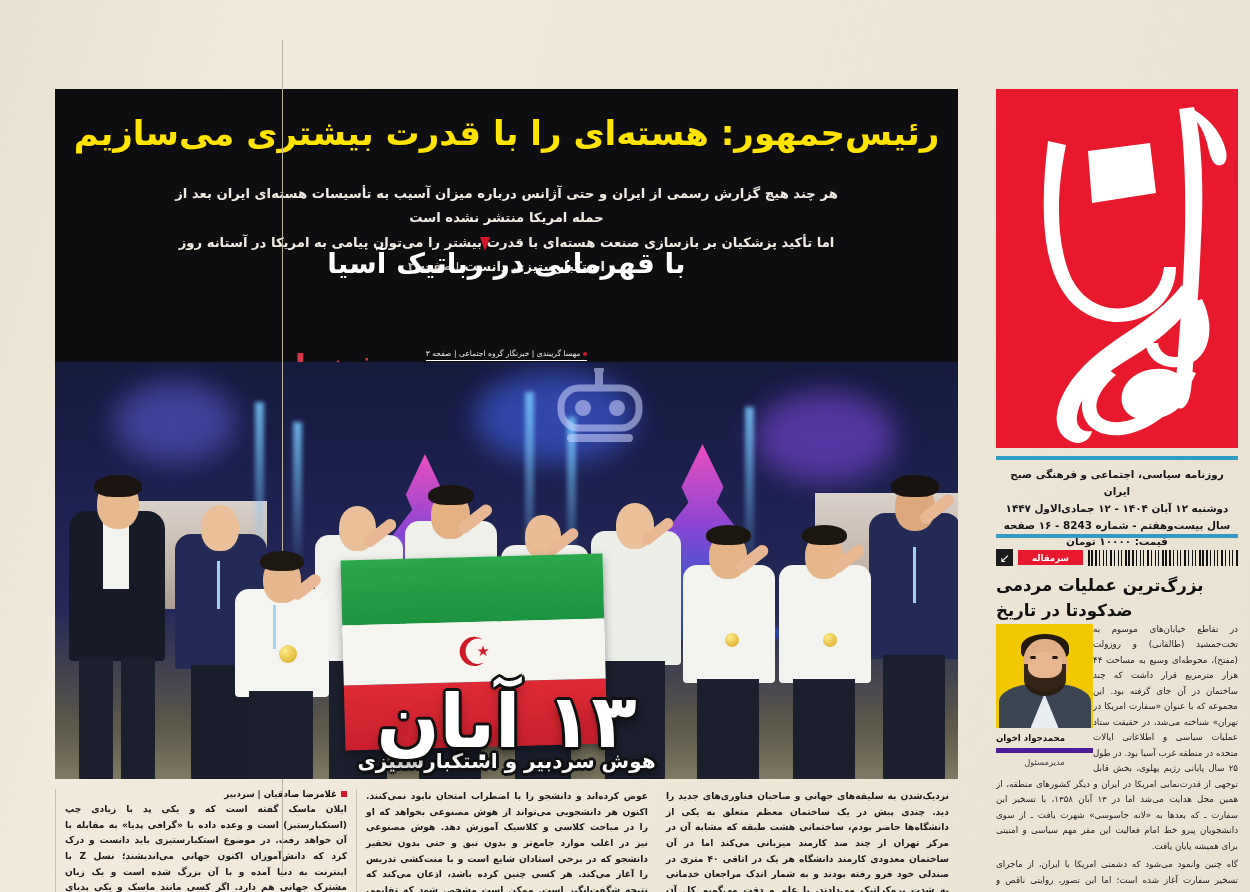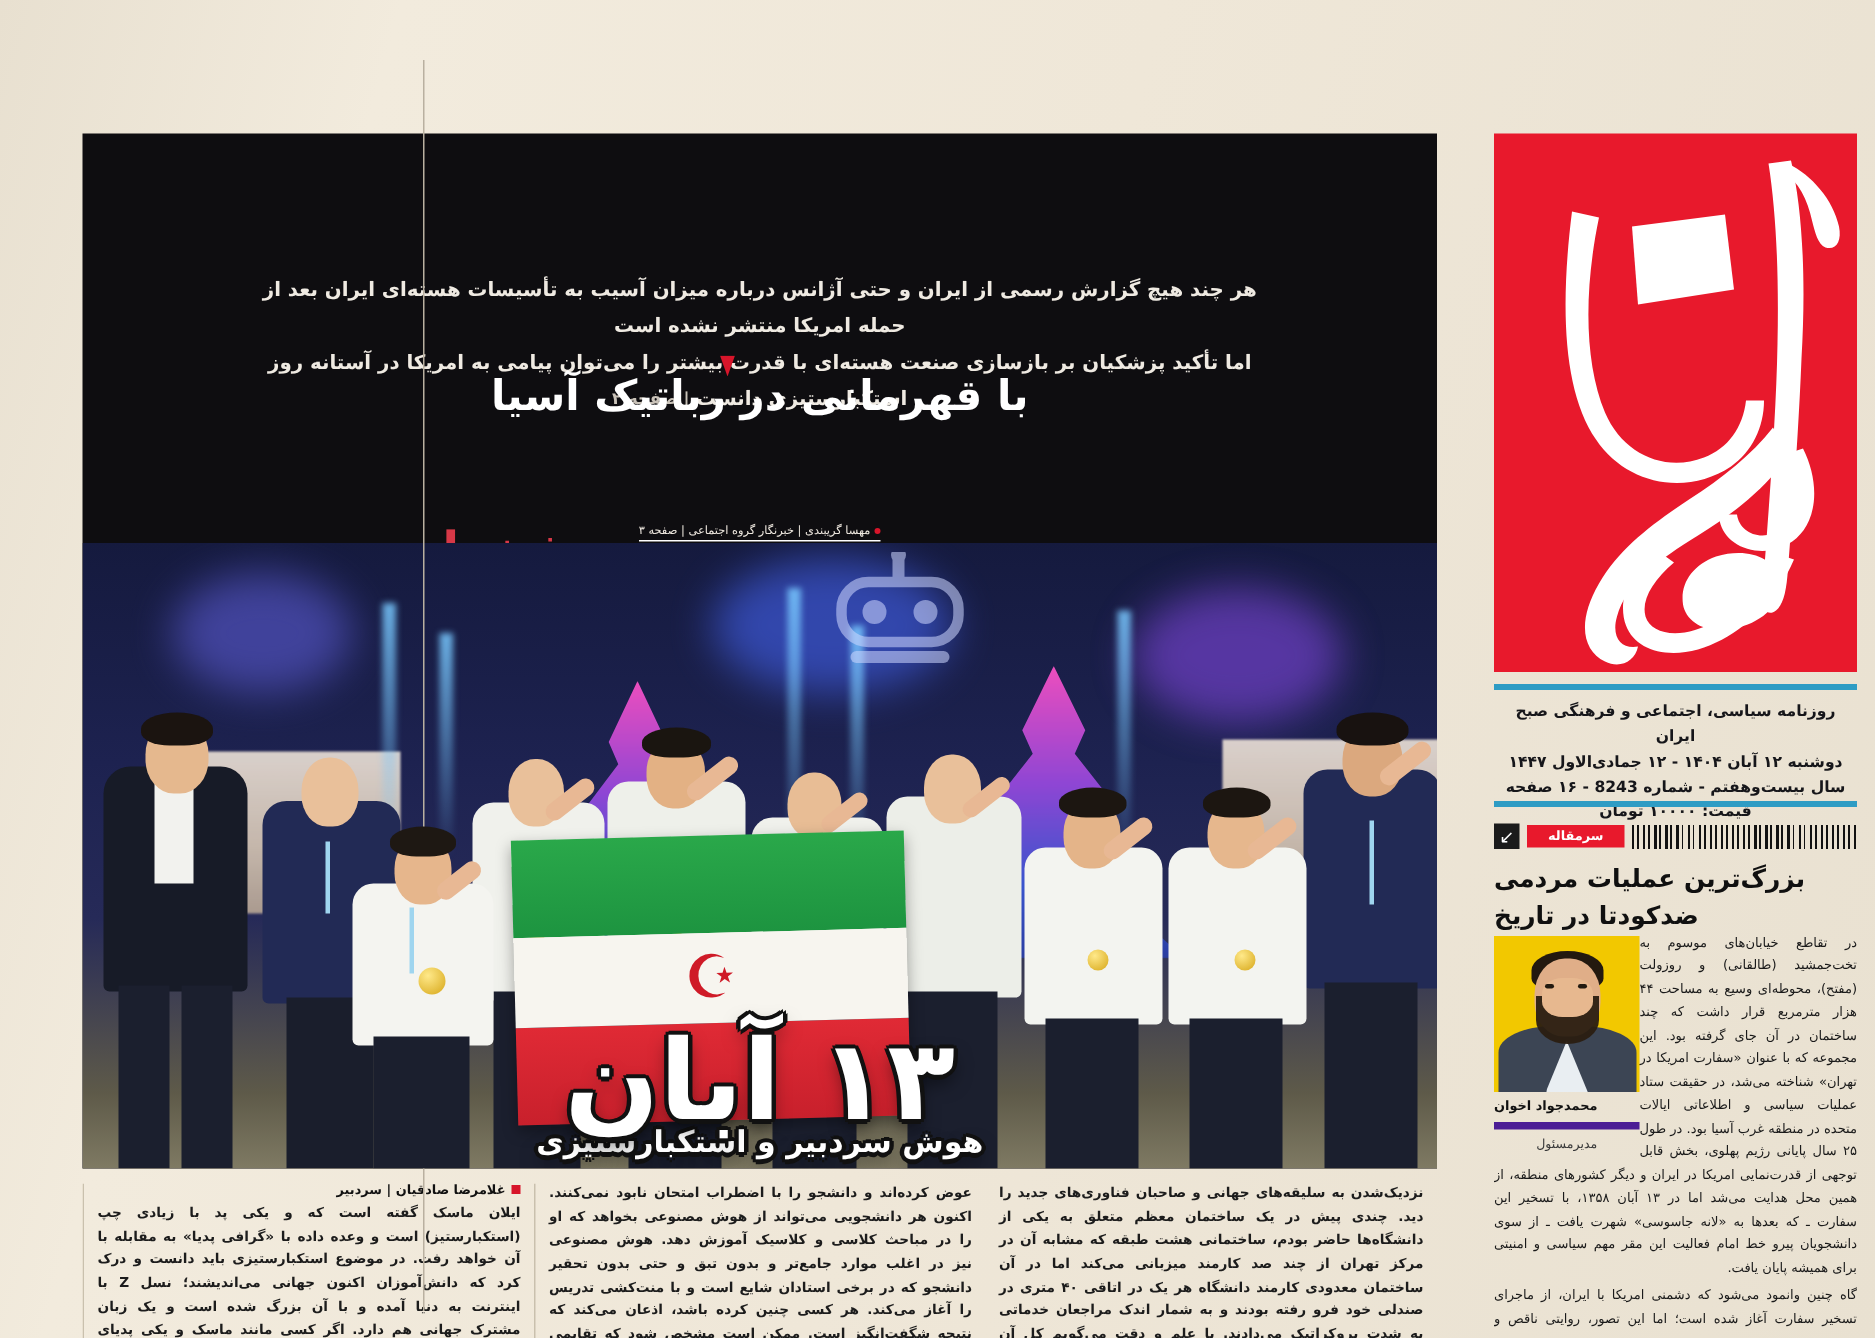--- a/index.html
+++ b/index.html
@@ -571,20 +571,21 @@
 </head>
 <body>
 
 <div id="page">
   <div id="paper-bg"></div>
 
   <div id="main-col">
 
     <div id="hero">
 
+      <div id="hero-headline" style="font-size: 34px;">رئیس‌جمهور: هسته‌ای را با قدرت بیشتری می‌سازیم</div>
 
       <div id="hero-deck">
         <div>هر چند هیچ گزارش رسمی از ایران و حتی آژانس درباره میزان آسیب به تأسیسات هسته‌ای ایران بعد از حمله امریکا منتشر نشده است</div>
         <div>
           <span>اما تأکید پزشکیان بر بازسازی صنعت هسته‌ای با قدرت بیشتر را می‌توان پیامی به امریکا در آستانه روز استکبارستیزی دانست</span>
           <span class="pageref">| صفحه ۲</span>
         </div>
       </div>
 
       <div id="deck-marker"></div>

